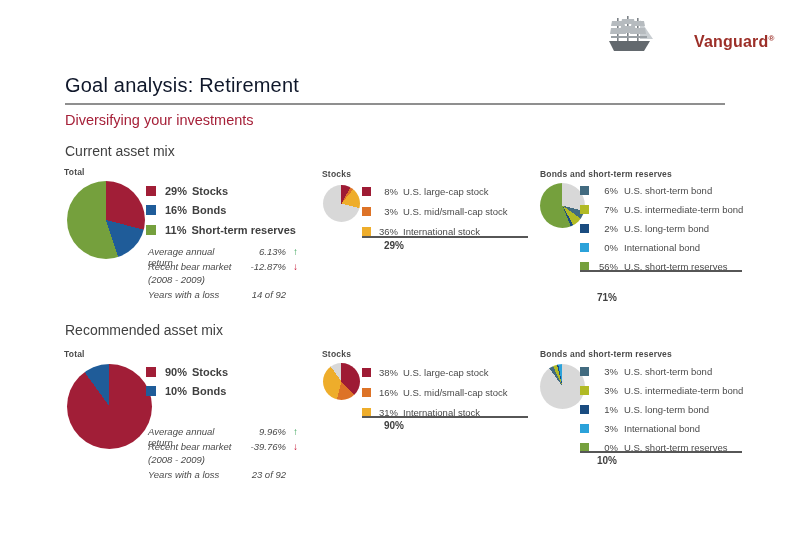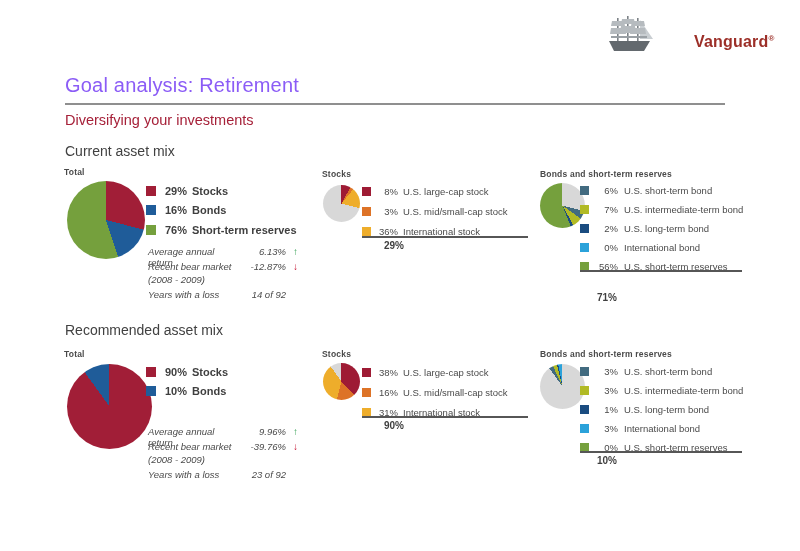--- a/index.html
+++ b/index.html
@@ -1,21 +1,21 @@
 <!DOCTYPE html>
 <html><head>
 <meta charset="utf-8">
 <style>
   html,body{margin:0;padding:0;background:#ffffff;}
   .page{
     position:relative;width:800px;height:551px;background:#ffffff;overflow:hidden;
     font-family:"Liberation Sans","DejaVu Sans",sans-serif;color:#4a4a4a;
   }
   .abs{position:absolute;}
-  .h1{position:absolute;left:65px;top:74px;font-size:20px;color:#8b5cf6;letter-spacing:.2px;}
+  .h1{position:absolute;left:65px;top:74px;font-size:20px;color:#0f172a;letter-spacing:.2px;}
   .title-rule{position:absolute;left:65px;top:103px;width:660px;height:2px;background:#8f8f8f;}
   .h2{position:absolute;left:65px;top:112px;font-size:14.5px;color:#a62139;}
   .h3{position:absolute;font-size:14px;color:#414141;}
   .col-label{position:absolute;font-size:8.5px;font-weight:700;color:#4a4a4a;letter-spacing:.2px;}
   .pie{position:absolute;border-radius:50%;}
   .legend{position:absolute;}
   .legend-row{display:flex;align-items:center;}
   .lg .legend-row{height:19.5px;font-size:11px;font-weight:700;color:#3f3f3f;}
   .lg .sw{width:10px;height:10px;margin-right:9px;flex:none;}
   .lg .pct{margin-right:5px;}
@@ -73,21 +73,21 @@
       <span class="pct">29%</span>
       <span>Stocks</span>
     </div>
     <div class="legend-row">
       <span class="sw" style="background-color: rgb(31, 92, 153);"></span>
       <span class="pct">16%</span>
       <span>Bonds</span>
     </div>
     <div class="legend-row">
       <span class="sw" style="background-color: rgb(117, 160, 61);"></span>
-      <span class="pct">76%</span>
+      <span class="pct">11%</span>
       <span>Short-term reserves</span>
     </div>
   </div>
 
   <div class="stat-row" style="top:246px;">
     <span class="stat-label">Average annual return</span>
     <span class="stat-value">6.13%</span>
     <span class="stat-arrow up">↑</span>
   </div>
   <div class="stat-row" style="top:261px;">

